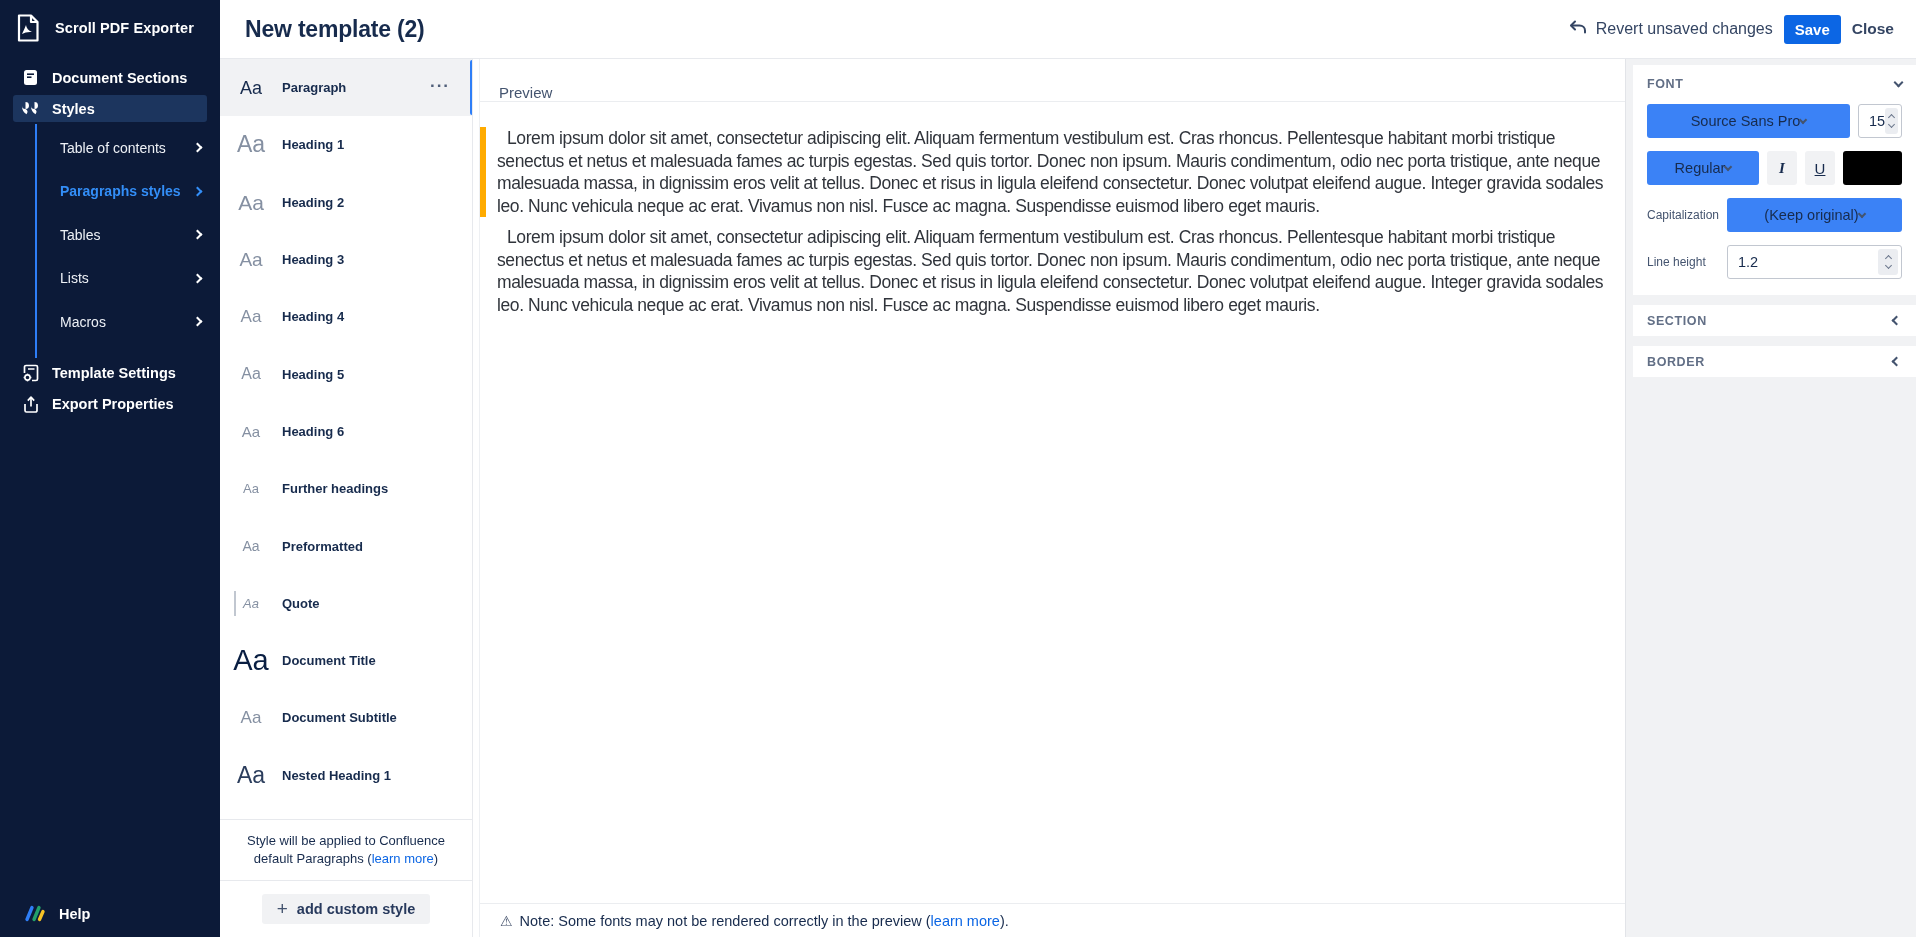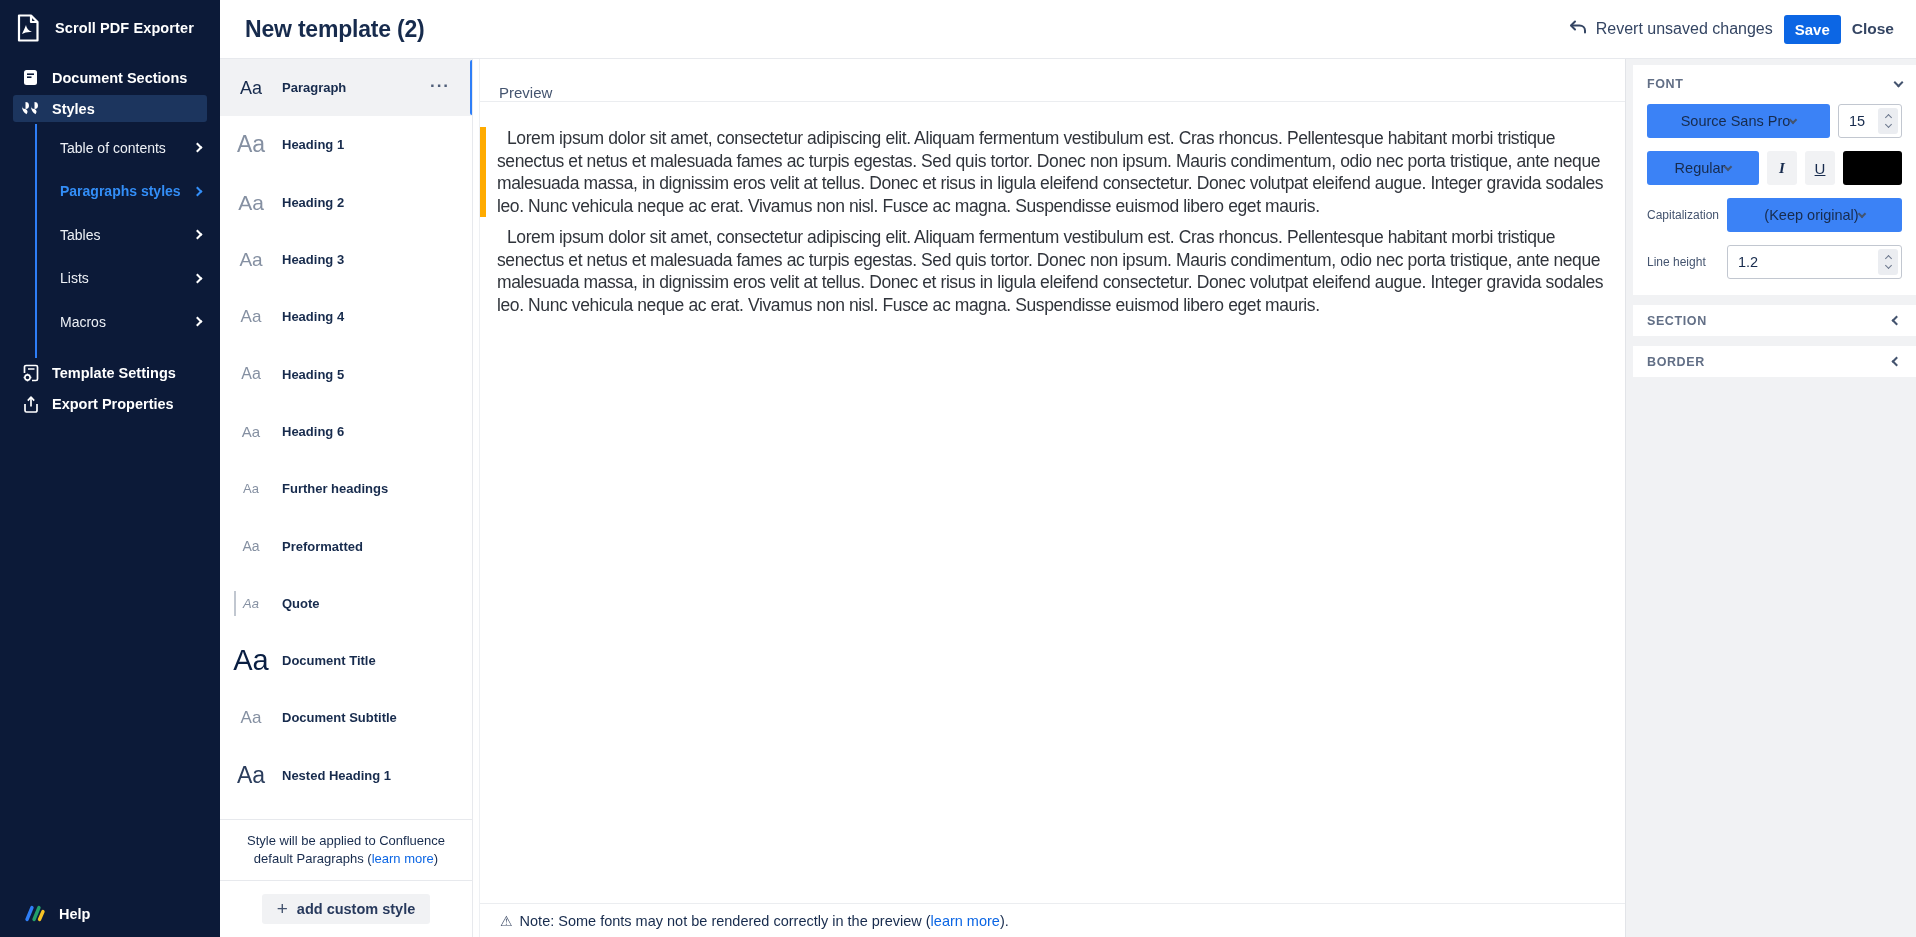--- a/index.html
+++ b/index.html
@@ -78,21 +78,21 @@
   .sec-title{font-size:12.5px;font-weight:700;color:#626f86;letter-spacing:.6px;}
   .chev{width:7px;height:7px;border-right:2px solid #44546f;border-bottom:2px solid #44546f;display:inline-block;flex:none;}
   .chev.down{transform:rotate(45deg);margin-top:-3px;}
   .chev.left{transform:rotate(135deg);margin-right:2px;}
   .chev.sm{width:6px;height:6px;}
   .irow{display:flex;align-items:center;gap:8px;margin-top:13px;}
   .select{height:34px;background:#3b82f6;border-radius:3px;display:flex;align-items:center;justify-content:center;padding:0 29px;font-size:14.5px;color:#172b4d;cursor:pointer;}
   .grow{flex:1;min-width:0;}
   .w112{width:112px;flex:none;}
   .numbox{height:34px;background:#fff;border:1px solid #c2c7d0;border-radius:3px;display:flex;align-items:center;padding:0 0 0 10px;font-size:14.5px;color:#172b4d;}
-  .numbox.w64{width:64px;flex:none;}
+  .numbox.w64{width:44px;flex:none;}
   .numbox span.val{flex:1;}
   .stepper{width:20px;align-self:stretch;margin:3px 3px 3px 0;border-radius:3px;background:#ebedf1;display:flex;flex-direction:column;align-items:center;justify-content:center;gap:2px;cursor:pointer;}
   .tick-up{width:5px;height:5px;border-left:1.5px solid #6b778c;border-top:1.5px solid #6b778c;transform:rotate(45deg);}
   .tick-dn{width:5px;height:5px;border-right:1.5px solid #6b778c;border-bottom:1.5px solid #6b778c;transform:rotate(45deg);}
   .tbtn{width:30px;height:34px;flex:none;background:#f1f2f4;border-radius:3px;display:flex;align-items:center;justify-content:center;font-size:15px;color:#172b4d;cursor:pointer;}
   .tbtn.italic{font-style:italic;font-family:"Liberation Serif",serif;font-weight:600;}
   .tbtn.underline{text-decoration:underline;}
   .swatch{flex:1;height:34px;border-radius:3px;cursor:pointer;}
   .lbl{width:72px;flex:none;font-size:12px;color:#44546f;}
   .strip{margin:10px 0 0 7px;height:31px;background:#fff;padding:0 14px;cursor:pointer;}

